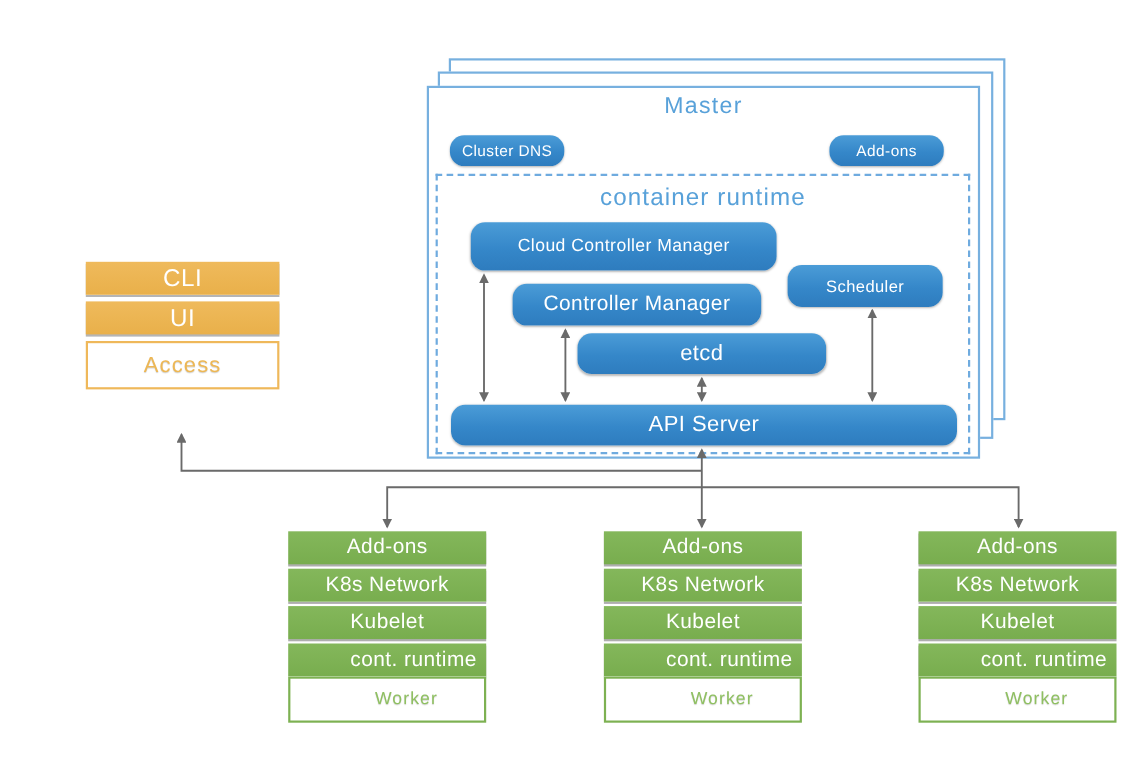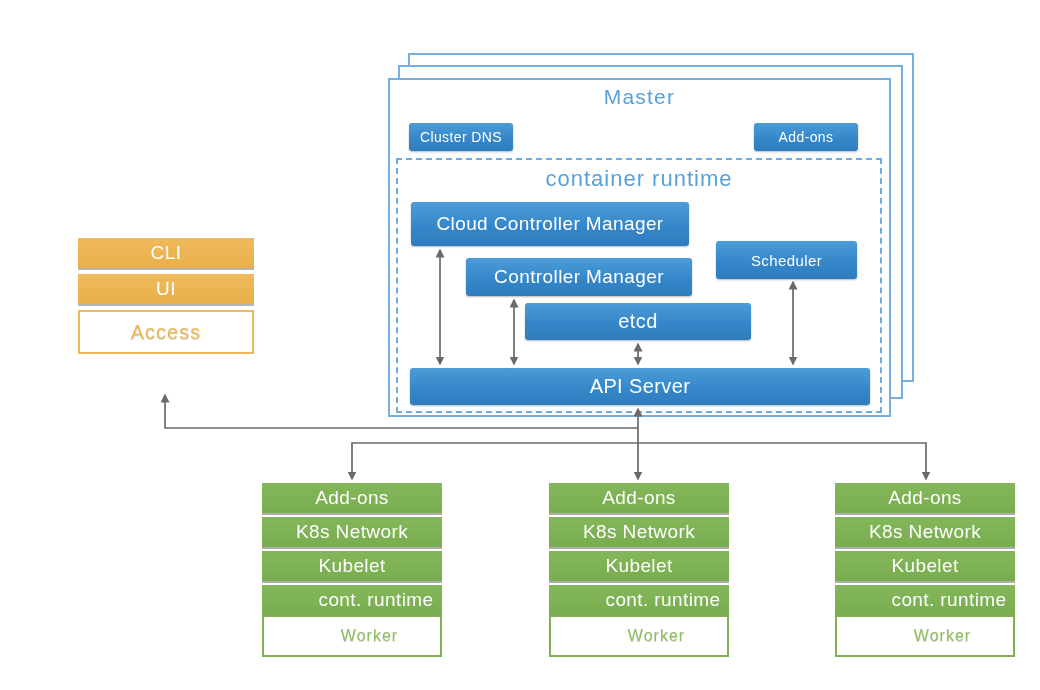--- a/index.html
+++ b/index.html
@@ -10,38 +10,38 @@
   
   .page-layer{position:absolute;background:#ffffff;border:2px solid #77b0df;}
   .layer-back{left:408px;top:53px;width:502px;height:325px;}
   .layer-mid{left:398px;top:65px;width:501px;height:330px;}
   .master{position:absolute;left:388px;top:78px;width:499px;height:335px;
     background:#ffffff;border:2px solid #77b0df;}
   .master-title{position:absolute;left:0;top:5px;width:100%;text-align:center;
     color:#58a1d9;font-size:21px;letter-spacing:1.2px;}
   .blue-box{position:absolute;display:flex;align-items:center;justify-content:center;
     background:linear-gradient(180deg,#4b9cd7 0%,#3587c9 55%,#2e7cbe 100%);
-    color:#ffffff;border-radius:3px;box-shadow:0 1px 2px rgba(0,0,0,.28);
+    color:#ffffff;border-radius:13px;box-shadow:0 1px 2px rgba(0,0,0,.28);
     letter-spacing:.4px;}
   .btn-small{font-size:14px;}
   .btn-cluster-dns{left:19px;top:43px;width:104px;height:28px;}
   .btn-addons{left:364px;top:43px;width:104px;height:28px;}
   .dashed-box{position:absolute;left:6px;top:78px;width:482px;height:251px;
     border:2px dashed #6fabdf;}
   .cr-title{position:absolute;left:0;top:6px;width:100%;text-align:center;
     color:#58a1d9;font-size:22px;letter-spacing:1px;}
-  .box-ccm{left:13px;top:42px;width:278px;height:44px;font-size:19px;}
+  .box-ccm{left:30px;top:42px;width:278px;height:44px;font-size:16px;}
   .box-cm{left:68px;top:98px;width:226px;height:38px;font-size:19px;}
   .box-sched{left:318px;top:81px;width:141px;height:38px;font-size:15px;}
   .box-etcd{left:127px;top:143px;width:226px;height:37px;font-size:20px;}
   .box-api{left:12px;top:208px;width:460px;height:37px;font-size:20px;}
   
   .access-stack{position:absolute;left:78px;top:238px;width:176px;}
   .orange-row{height:30px;margin-bottom:6px;display:flex;align-items:center;justify-content:center;
-    background:linear-gradient(180deg,#efba5c 0%,#e9b04a 100%);color:#ffffff;font-size:19px;
+    background:linear-gradient(180deg,#efba5c 0%,#e9b04a 100%);color:#ffffff;font-size:22px;
     letter-spacing:.5px;box-shadow:0 2px 0 rgba(120,120,120,.55);}
   .access-footer{height:40px;background:#ffffff;border:2px solid #efb85a;
     display:flex;align-items:center;justify-content:center;color:#edb754;font-size:20px;
     letter-spacing:1px;text-shadow:0 1px 1px rgba(0,0,0,.18);}
   
   .worker-stack{position:absolute;top:483px;width:180px;}
   .w1{left:262px;} .w2{left:549px;} .w3{left:835px;}
   .green-row{height:30px;margin-bottom:4px;display:flex;align-items:center;justify-content:center;
     background:linear-gradient(180deg,#84b75b 0%,#78ad4e 100%);color:#ffffff;font-size:19px;
     letter-spacing:.4px;box-shadow:0 2px 0 rgba(120,120,120,.6);}

